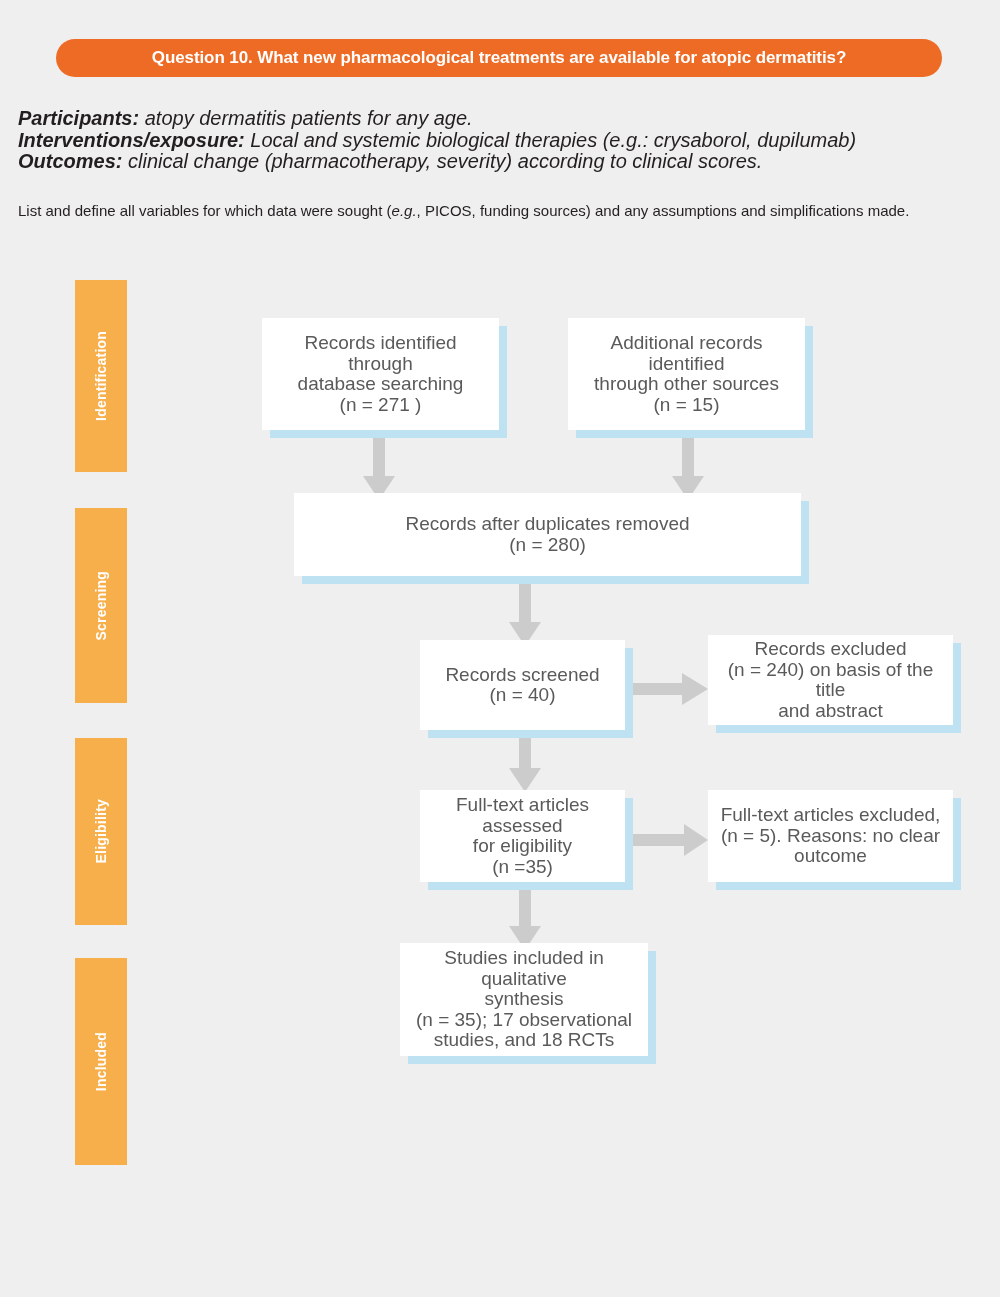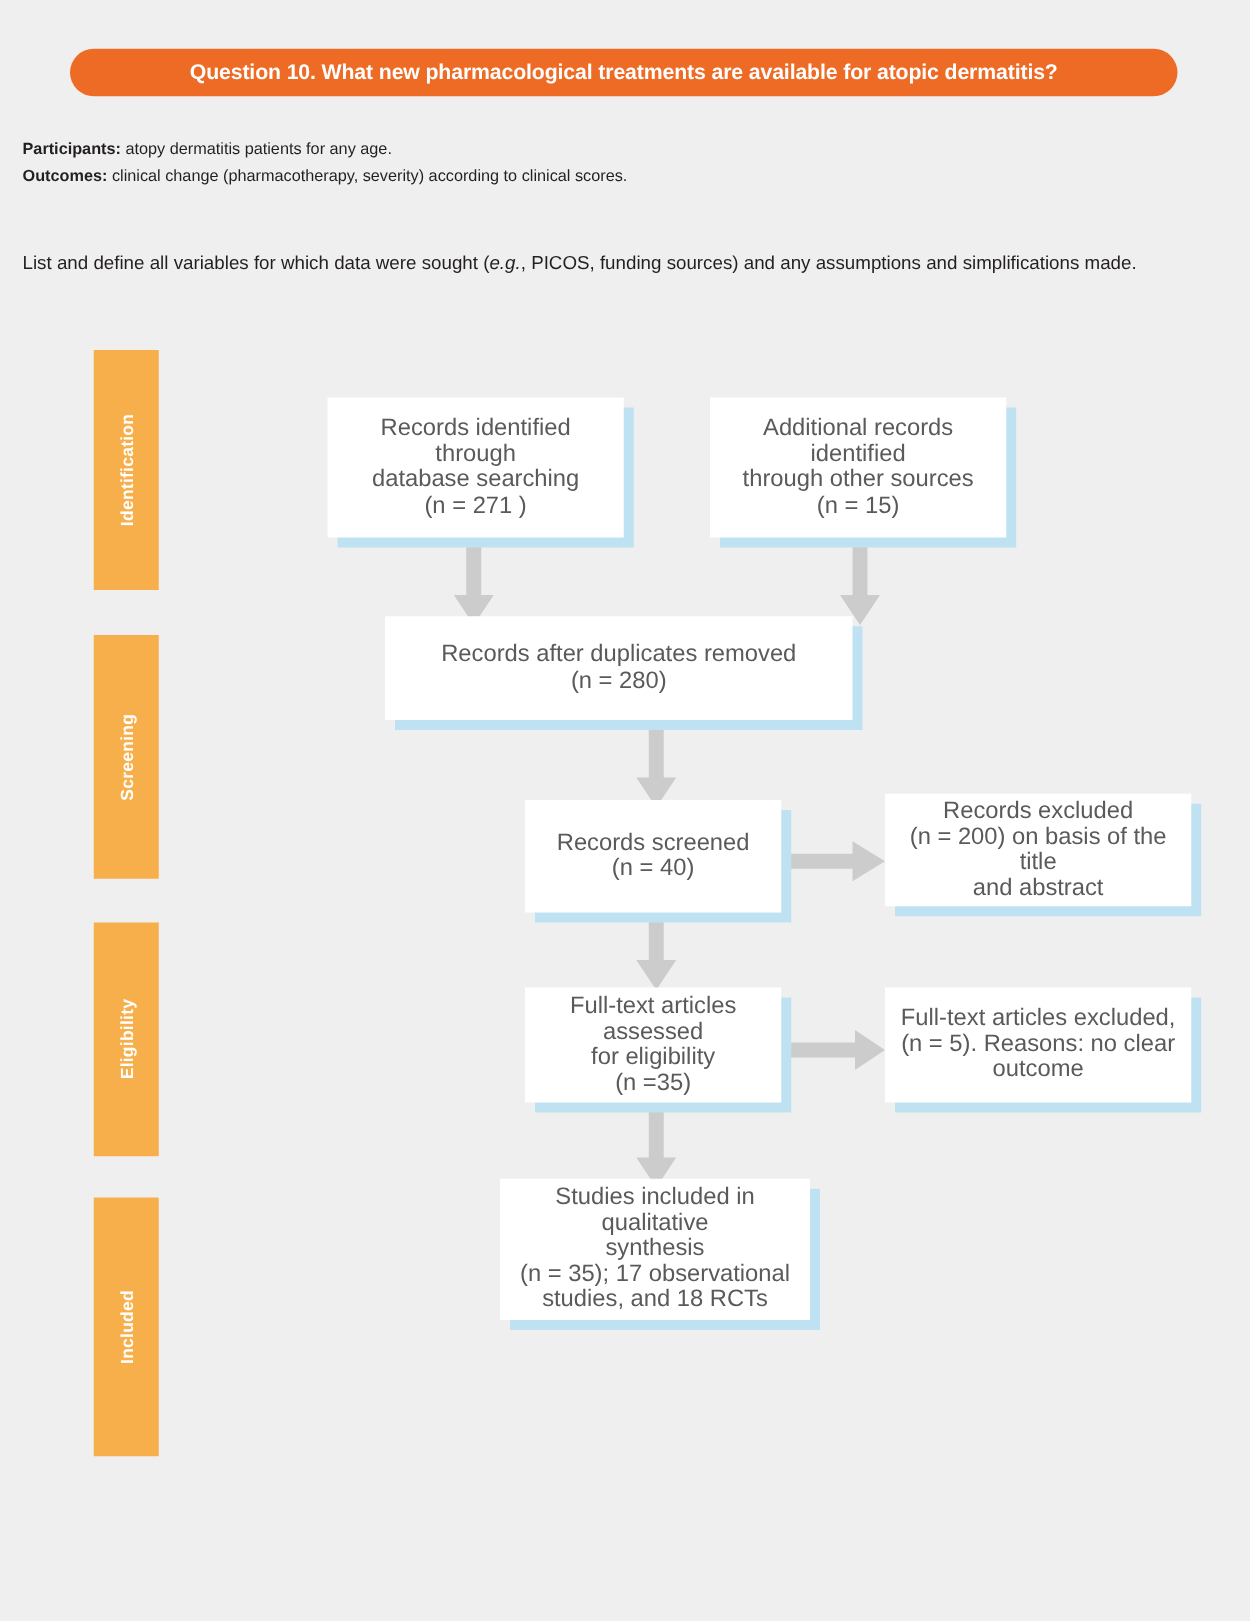--- a/index.html
+++ b/index.html
@@ -37,22 +37,23 @@
     white-space: nowrap;
   }
 
   
   #pico-block {
     position: absolute;
     left: 18px;
     top: 108px;
     width: 965px;
     color: #231f20;
-    font-size: 13px;
+    font-size: 20px;
     line-height: 21.5px;
+    font-style: italic;
   }
   #pico-block .pico-line { white-space: nowrap; }
   #pico-block .lbl { font-weight: bold; }
   #note-line {
     position: absolute;
     left: 18px;
     top: 200px;
     width: 965px;
     color: #231f20;
     font-size: 15px;
@@ -124,20 +125,23 @@
 
 <div id="title-banner">
   <span class="title-text">Question 10. What new pharmacological treatments are available for atopic dermatitis?</span>
 </div>
 
 <div id="pico-block">
   <div class="pico-line">
     <span class="lbl">Participants:</span><span> atopy dermatitis patients for any age.</span>
   </div>
   <div class="pico-line">
+    <span class="lbl">Interventions/exposure:</span><span> Local and systemic biological therapies (e.g.: crysaborol, dupilumab)</span>
+  </div>
+  <div class="pico-line">
     <span class="lbl">Outcomes:</span><span> clinical change (pharmacotherapy, severity) according to clinical scores.</span>
   </div>
 </div>
 
 <div id="note-line">
   <span>List and define all variables for which data were sought (</span><i>e.g.</i><span>, PICOS, funding sources) and any assumptions and simplifications made.</span>
 </div>
 
 <div class="stage-bar" style="left:75px; top:280px; width:52px; height:192px;">
   <span class="stage-label">Identification</span>
@@ -205,41 +209,41 @@
 
 <div class="flow-box" style="left:568px; top:318px; width:237px; height:112px;">
   <div class="box-shadow"></div>
   <div class="box-body">
     <span class="box-text">Additional records identified
 through other sources
 (n = 15)</span>
   </div>
 </div>
 
-<div class="flow-box" style="left:308px; top:493px; width:374px; height:83px;">
+<div class="flow-box" style="left:294px; top:493px; width:507px; height:83px;">
   <div class="box-shadow"></div>
   <div class="box-body">
     <span class="box-text">Records after duplicates removed
 (n = 280)</span>
   </div>
 </div>
 
 <div class="flow-box" style="left:420px; top:640px; width:205px; height:90px;">
   <div class="box-shadow"></div>
   <div class="box-body">
     <span class="box-text">Records screened
 (n = 40)</span>
   </div>
 </div>
 
 <div class="flow-box" style="left:708px; top:635px; width:245px; height:90px;">
   <div class="box-shadow"></div>
   <div class="box-body">
     <span class="box-text">Records excluded
-(n = 200) on basis of the title
+(n = 240) on basis of the title
 and abstract</span>
   </div>
 </div>
 
 <div class="flow-box" style="left:420px; top:790px; width:205px; height:92px;">
   <div class="box-shadow"></div>
   <div class="box-body">
     <span class="box-text">Full-text articles assessed
 for eligibility
 (n =35)</span>

